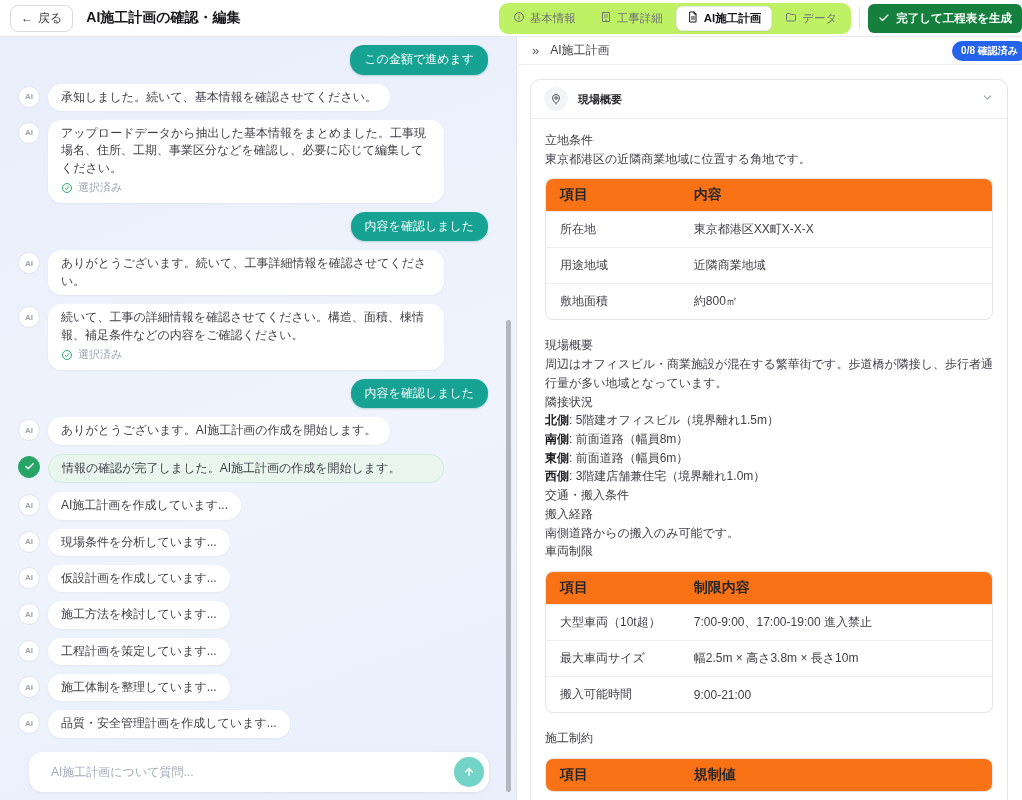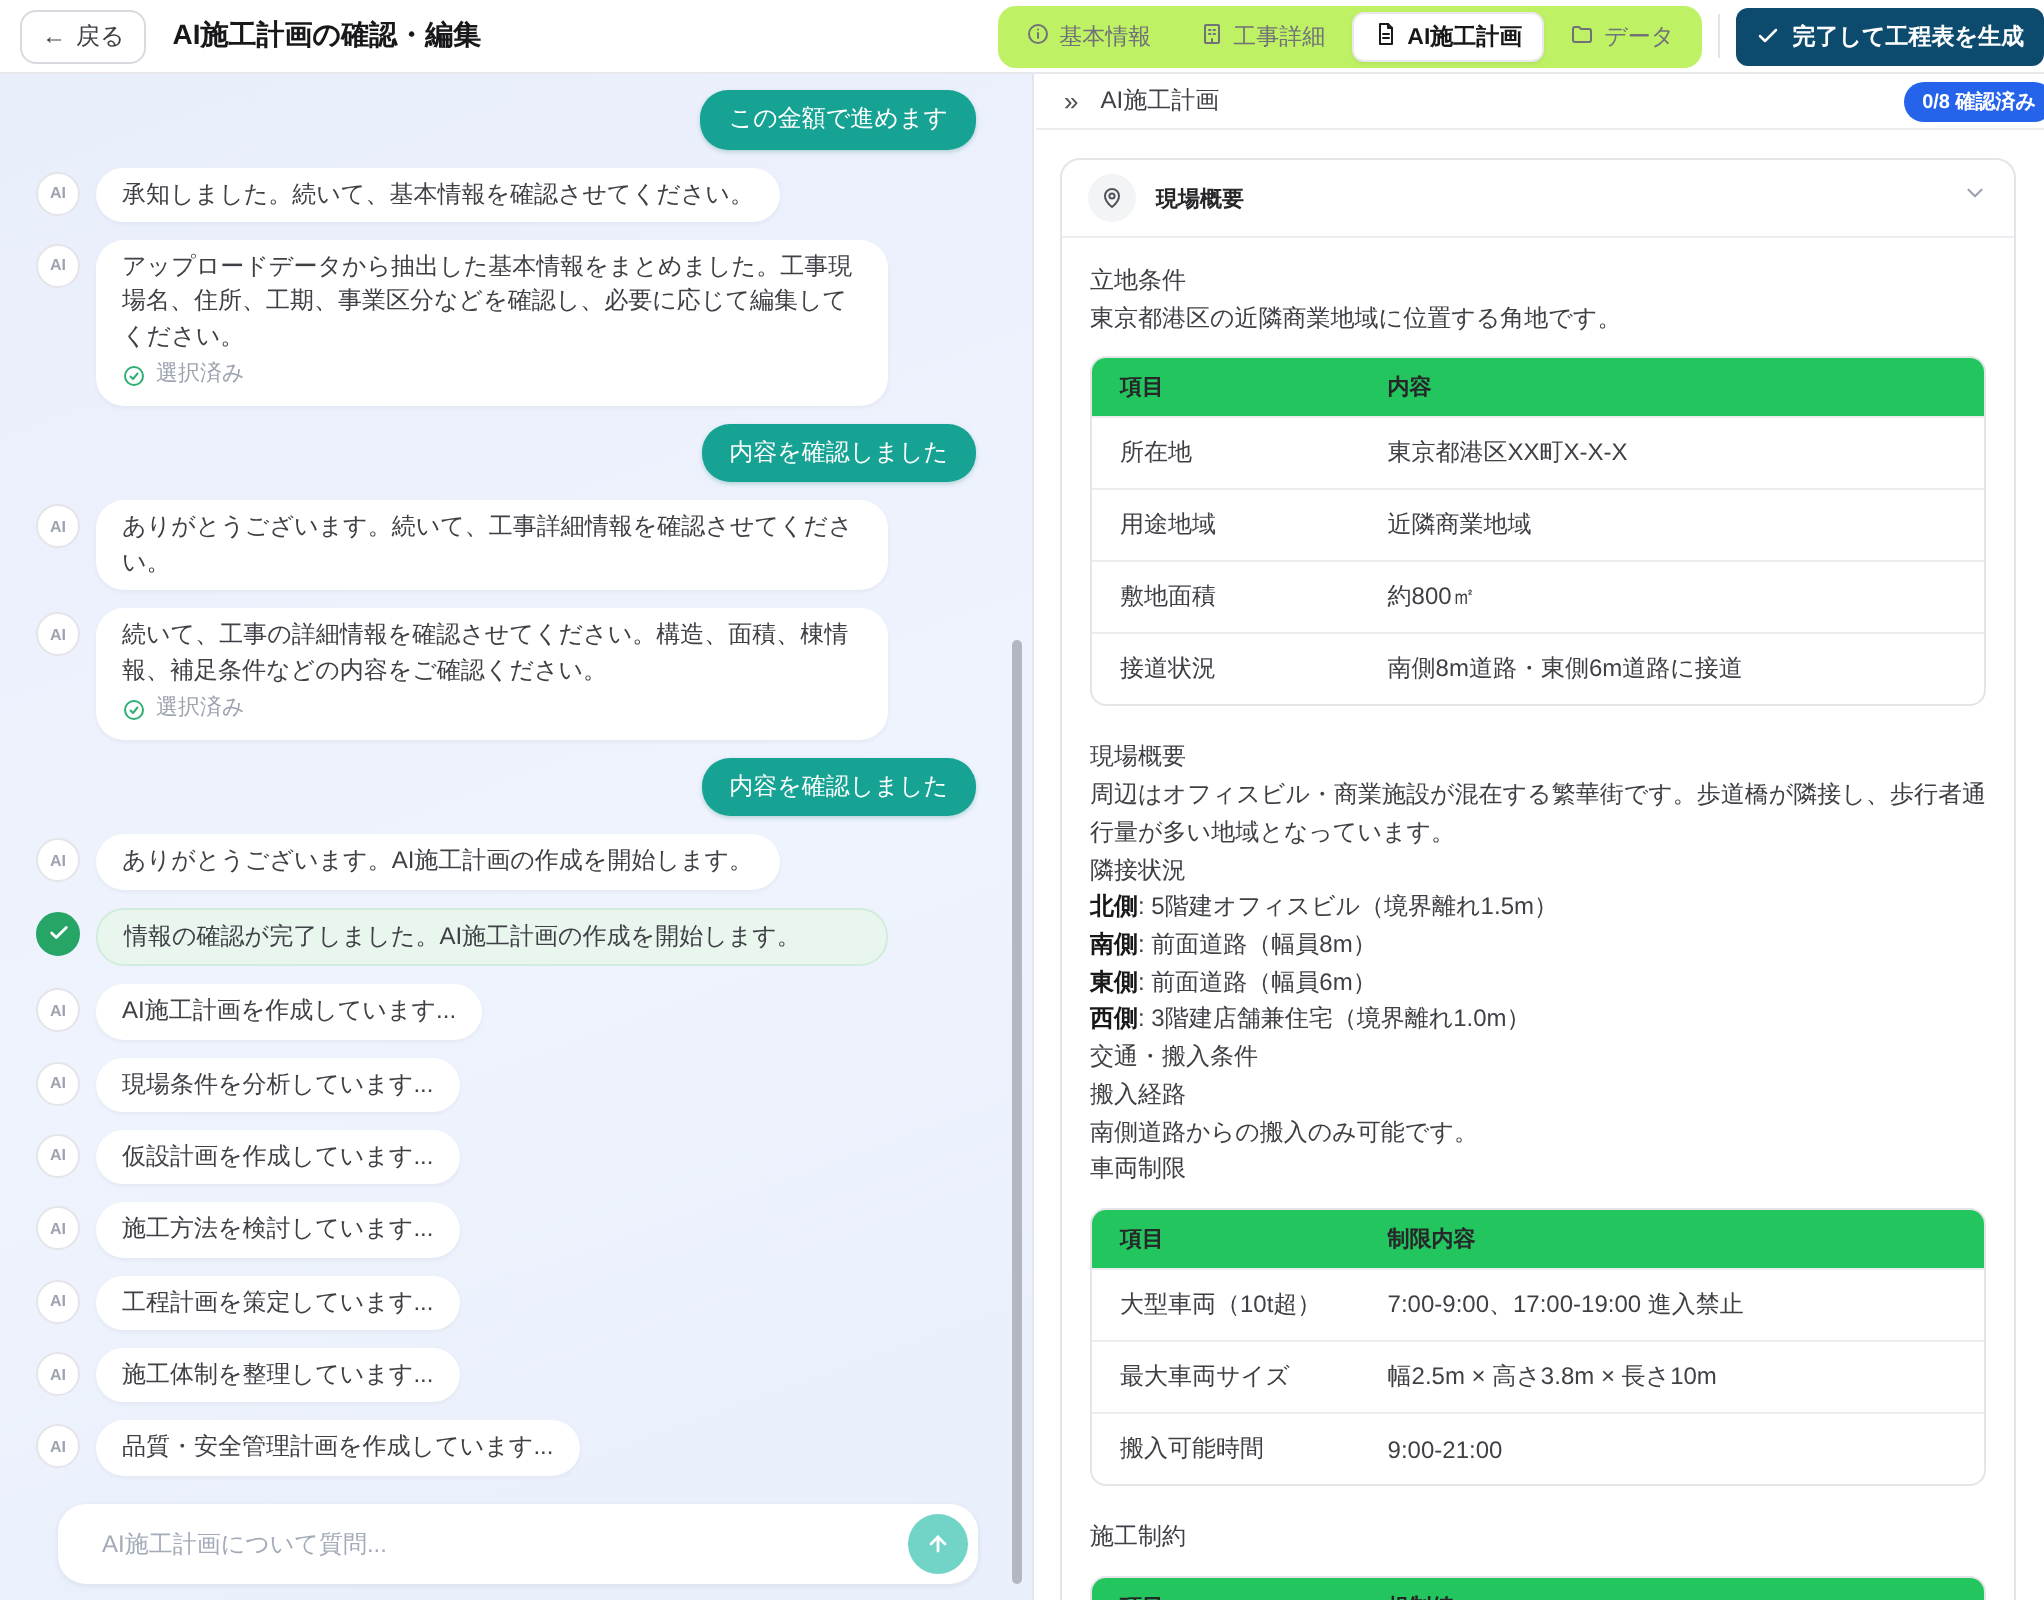--- a/index.html
+++ b/index.html
@@ -15,21 +15,21 @@
   .back-arrow { font-size:12px; line-height:1; }
   .page-title { margin-left:13px; font-size:14px; font-weight:700; color:#18181b; }
   .header-spacer { flex:1; }
   .tab-group { display:flex; align-items:center; gap:2px; background:#bef264; border-radius:9px; padding:3px; }
   .tab { display:flex; align-items:center; gap:5px; padding:4px 10px; border-radius:6px; font-size:11.5px;
     color:#71717a; cursor:pointer; white-space:nowrap; border:1px solid transparent; }
   .tab.active { background:#fff; color:#18181b; font-weight:600; border:1px solid #e7e7ec;
     box-shadow:0 1px 2px rgba(0,0,0,.07); }
   .tab svg { width:12px; height:12px; stroke:currentColor; fill:none; stroke-width:2; stroke-linecap:round; stroke-linejoin:round; }
   .v-divider { width:1px; height:22px; background:#e4e4e7; margin:0 8px; }
-  .complete-btn { display:flex; align-items:center; gap:6px; background:#0c4a6e; color:#fff; border:none;
+  .complete-btn { display:flex; align-items:center; gap:6px; background:#15803d; color:#fff; border:none;
     font-size:11.5px; font-weight:600; padding:7px 10px; border-radius:6px; cursor:pointer; white-space:nowrap; }
   .complete-btn svg { width:12px; height:12px; stroke:#fff; fill:none; stroke-width:2.5; stroke-linecap:round; stroke-linejoin:round; }
 
   
   .chat-panel { position:absolute; top:37px; left:0; width:517px; bottom:0;
     background:linear-gradient(160deg,#e9eefb 0%,#eef3fd 55%,#e9effb 100%);
     border-right:1px solid #e3e6ee; overflow:hidden; }
   .messages { position:absolute; top:0; left:0; right:0; bottom:60px; padding:6px 28px 0 18px;
     display:flex; flex-direction:column; gap:9px; overflow:hidden;justify-content:center; }
   .msg { display:flex; align-items:flex-start; gap:8px; }
@@ -72,21 +72,21 @@
     align-items:center; justify-content:center; }
   .card-icon-circle svg { width:12px; height:12px; stroke:#52525b; fill:none; stroke-width:2; stroke-linecap:round; stroke-linejoin:round; }
   .card-title { font-size:11px; font-weight:600; color:#27272a; flex:1; }
   .chevron-btn svg { width:13px; height:13px; stroke:#9ca3af; fill:none; stroke-width:2; stroke-linecap:round; stroke-linejoin:round; }
   .card-content { padding:12px 14px 16px; }
   .pline { font-size:12px; line-height:1.56; color:#3f3f46; }
   .pline strong { color:#18181b; font-weight:700; }
 
   table.data-table { width:100%; border-collapse:separate; border-spacing:0; border:1px solid #e4e4e9;
     border-radius:8px; overflow:hidden; margin:10px 0 16px; }
-  table.data-table th { background:#22c55e; text-align:left; font-size:11px; font-weight:600; color:#27272a;
+  table.data-table th { background:#f97316; text-align:left; font-size:14px; font-weight:600; color:#27272a;
     padding:7px 14px; }
   table.data-table td { font-size:12px; color:#3f3f46; padding:9px 14px; border-top:1px solid #ececf1; }
   table.data-table th:first-child, table.data-table td:first-child { width:30%; }
 </style>
 </head>
 <body>
 
 <div class="app">
 
   <div class="top-header">
@@ -308,24 +308,20 @@
                 <td>所在地</td>
                 <td>東京都港区XX町X-X-X</td>
               </tr>
               <tr>
                 <td>用途地域</td>
                 <td>近隣商業地域</td>
               </tr>
               <tr>
                 <td>敷地面積</td>
                 <td>約800㎡</td>
-              </tr>
-              <tr>
-                <td>接道状況</td>
-                <td>南側8m道路・東側6m道路に接道</td>
               </tr>
             </tbody>
   </table>
           <div class="text-block">
             <p class="pline"><span>現場概要</span></p>
             <p class="pline"><span>周辺はオフィスビル・商業施設が混在する繁華街です。歩道橋が隣接し、歩行者通行量が多い地域となっています。</span></p>
             <p class="pline"><span>隣接状況</span></p>
             <p class="pline"><strong>北側</strong><span>: 5階建オフィスビル（境界離れ1.5m）</span></p>
             <p class="pline"><strong>南側</strong><span>: 前面道路（幅員8m）</span></p>
             <p class="pline"><strong>東側</strong><span>: 前面道路（幅員6m）</span></p>

